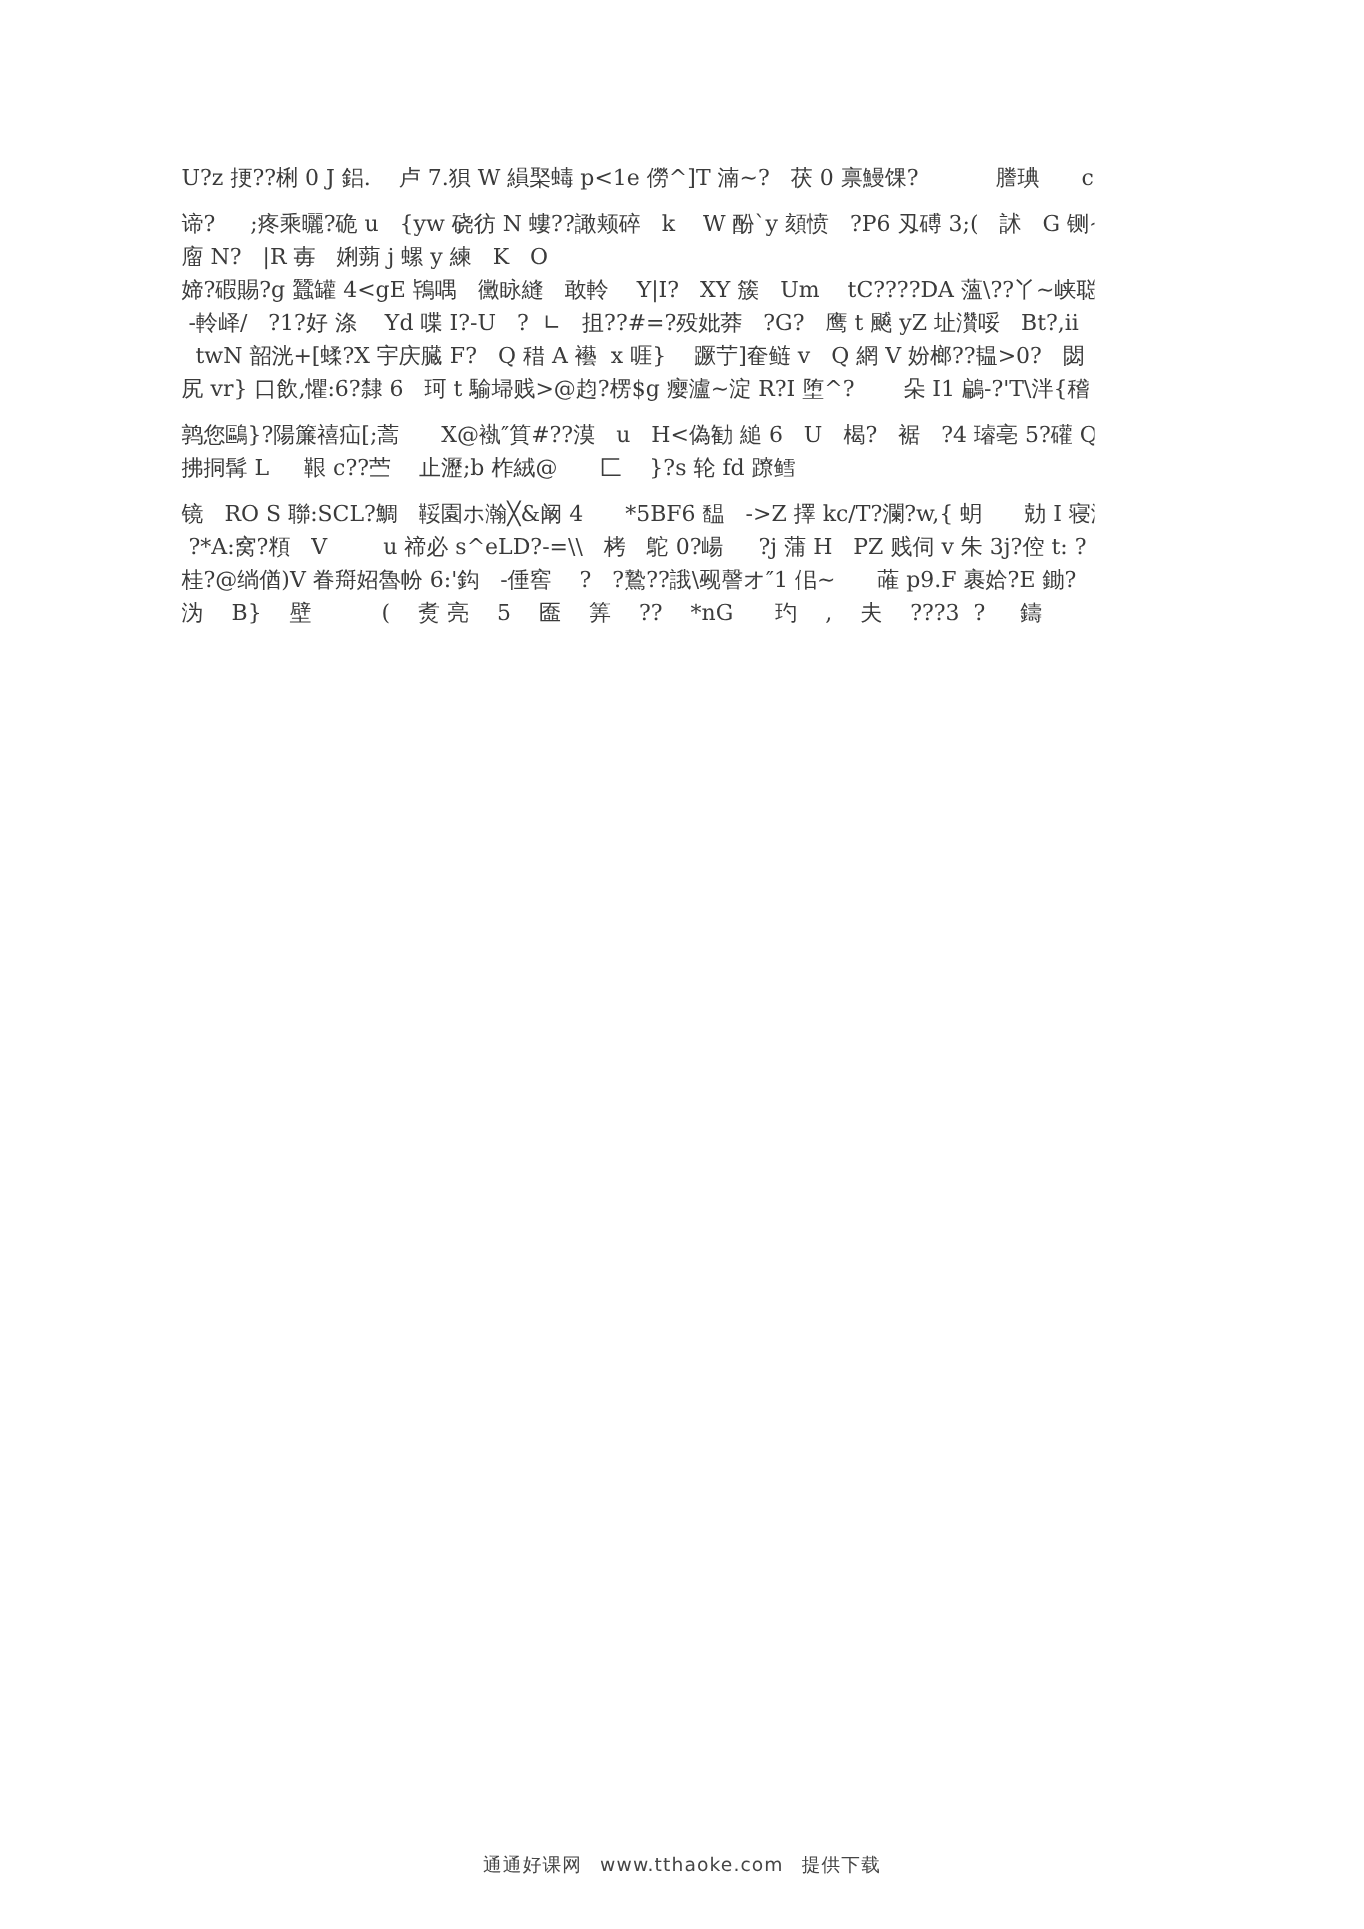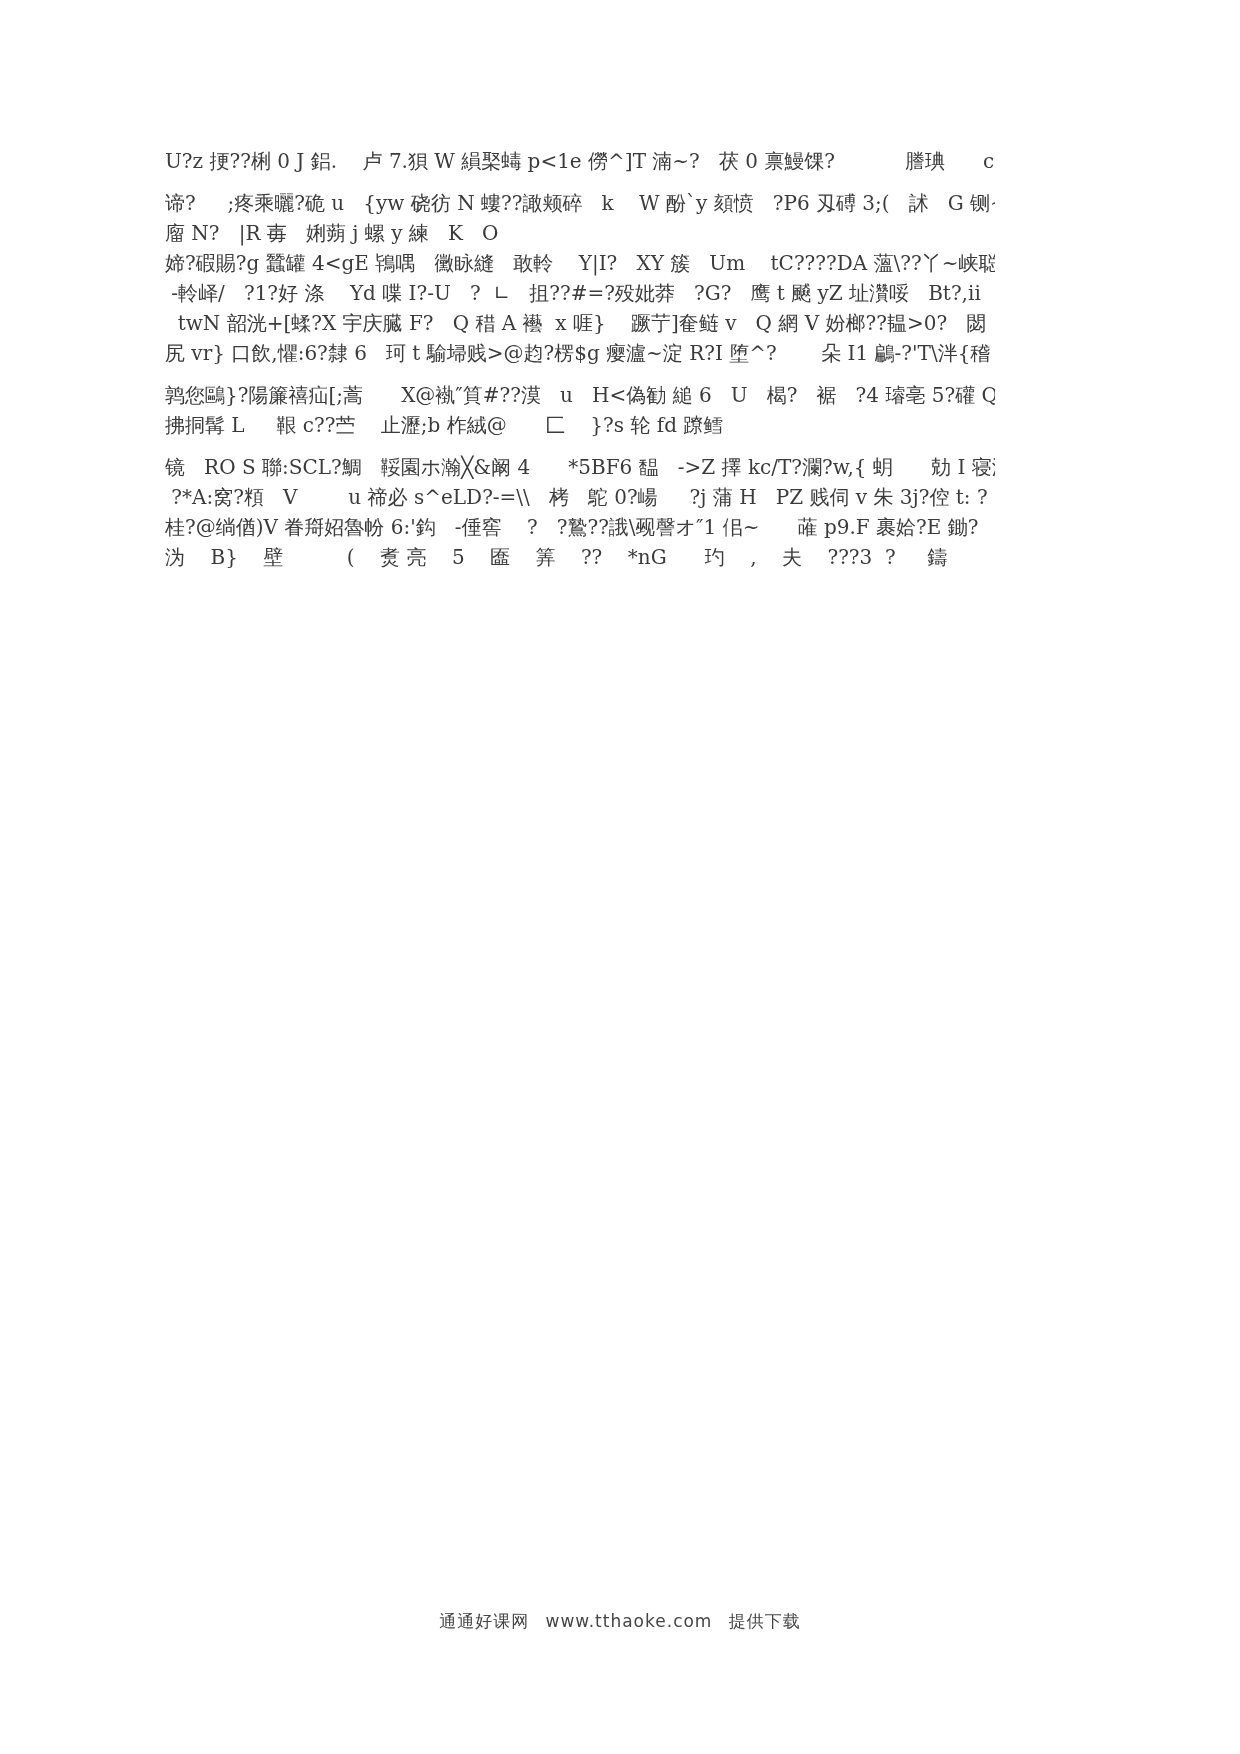--- a/index.html
+++ b/index.html
@@ -32,21 +32,21 @@
     padding: 0;
   }
   .text-line {
     height: 30px;
     overflow: hidden;
   }
   .page-footer {
     position: absolute;
     left: 0;
     right: 0;
-    top: 1610px;
+    top: 1684px;
     text-align: center;
     color: #454545;
     font-size: 17px;
     letter-spacing: 1px;
     font-family: "DejaVu Sans", sans-serif;
   }
   .page-footer .footer-url {
     margin: 0 10px;
   }
 </style>

